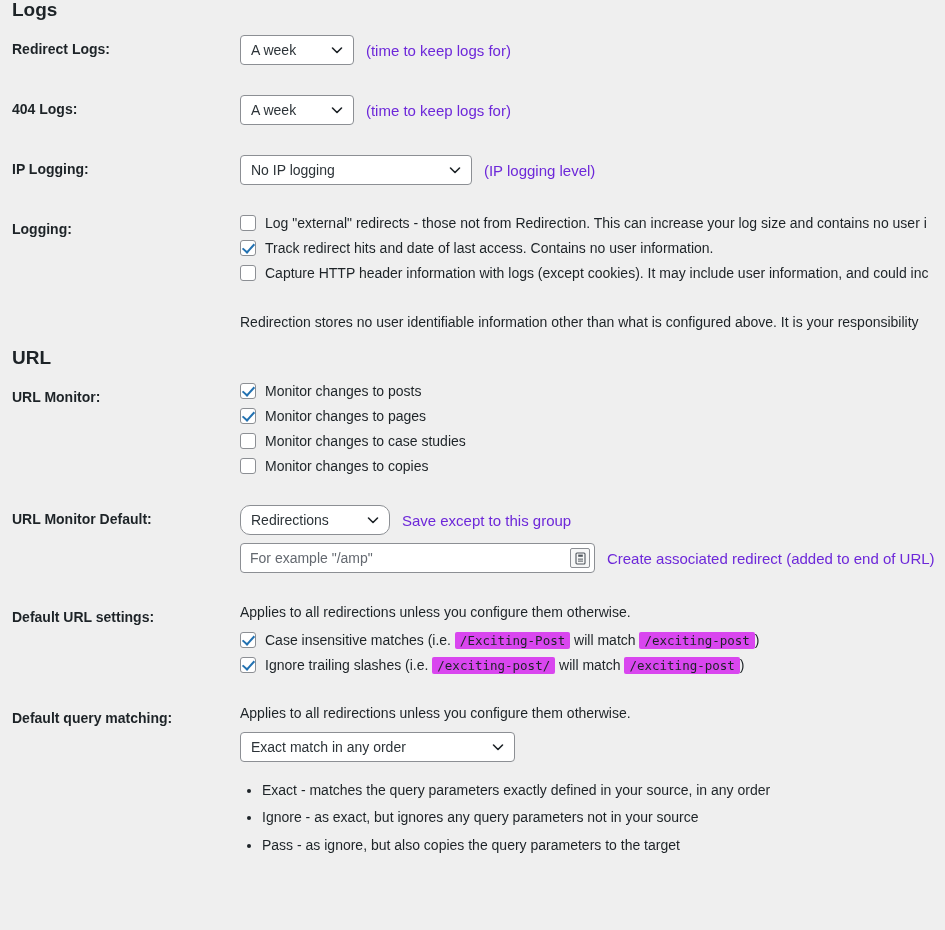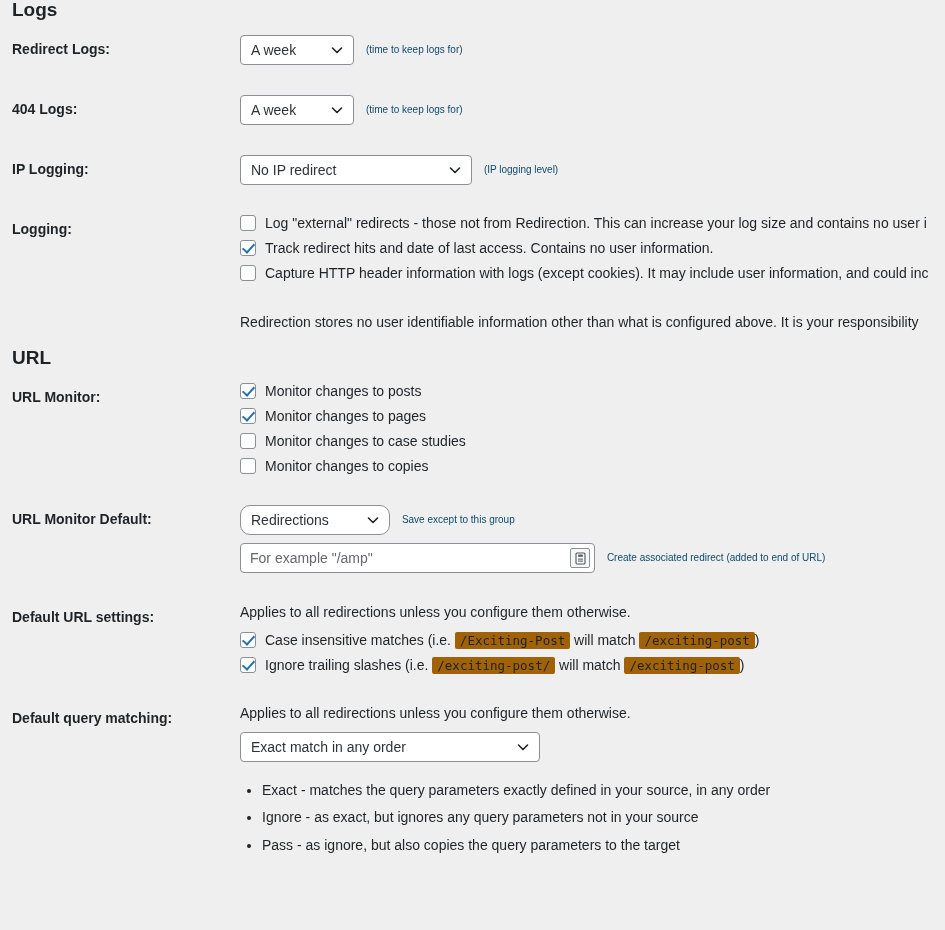--- a/index.html
+++ b/index.html
@@ -104,28 +104,28 @@
     top: 0;
     height: 28px;
     display: flex;
     align-items: center;
     pointer-events: none;
   }
   .select .chev svg { display: block; }
   .select-week   { width: 114px; }
   .select-ip     { width: 232px; }
   .select-group  { width: 150px; border-radius: 10px; }
-  .select-query  { width: 300px; }
+  .select-query  { width: 275px; }
 
   .inline-note {
     display: inline-block;
     vertical-align: middle;
     margin-left: 8px;
-    font-size: 10px;
-    color: #0c4a6e;
+    font-size: 15px;
+    color: #6d28d9;
     white-space: nowrap;
   }
 
   
   .cb-line {
     display: flex;
     align-items: flex-start;
     margin: 0 0 8px 0;
     white-space: nowrap;
     font-size: 14px;
@@ -201,21 +201,21 @@
     align-items: center;
     justify-content: center;
     cursor: pointer;
     padding: 0;
     box-sizing: border-box;
   }
 
   code.kbd {
     font-family: "DejaVu Sans Mono", monospace;
     font-size: 12.5px;
-    background: #a16207;
+    background: #d946ef;
     color: #1d2327;
     padding: 1px 5px;
     border-radius: 2px;
     white-space: nowrap;
   }
 
   ul.bullets {
     margin: 18px 0 0 0;
     padding: 0 0 0 22px;
     list-style: disc;
@@ -274,21 +274,21 @@
           <span class="inline-note">(time to keep logs for)</span>
         </td>
       </tr>
 
       <tr class="row-ip-logging">
         <th>
           <span class="lbl">IP Logging:</span>
         </th>
         <td>
           <span class="select select-ip">
-            <span>No IP redirect</span>
+            <span>No IP logging</span>
             <span class="chev">
               <svg width="14" height="14" viewBox="0 0 14 14">
                   <path d="M2.5 5 L7 9.5 L11.5 5" fill="none" stroke="#1d2327" stroke-width="1.6" stroke-linecap="round" stroke-linejoin="round"></path>
                 </svg>
             </span>
           </span>
           <span class="inline-note">(IP logging level)</span>
         </td>
       </tr>
 

